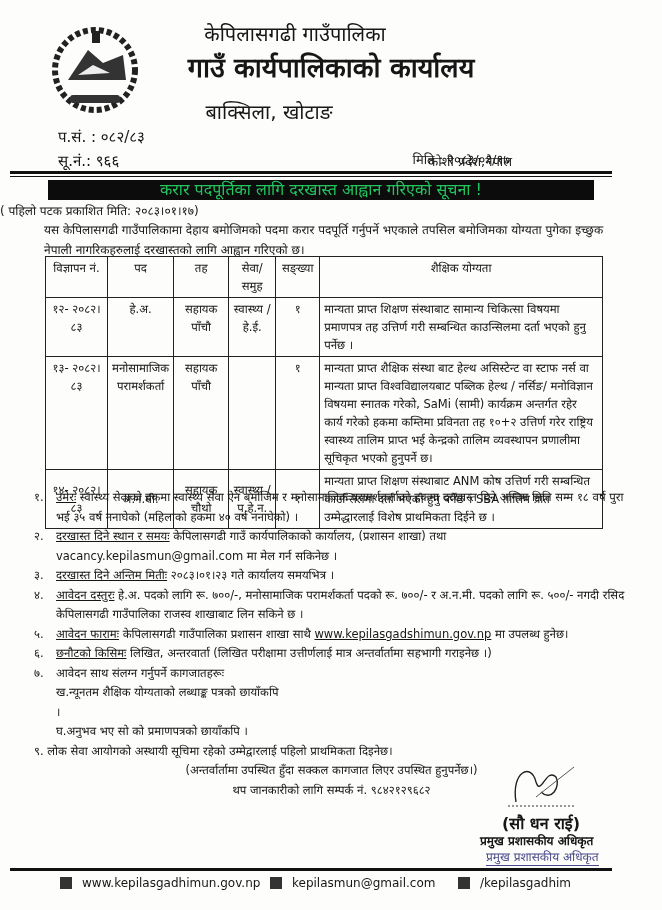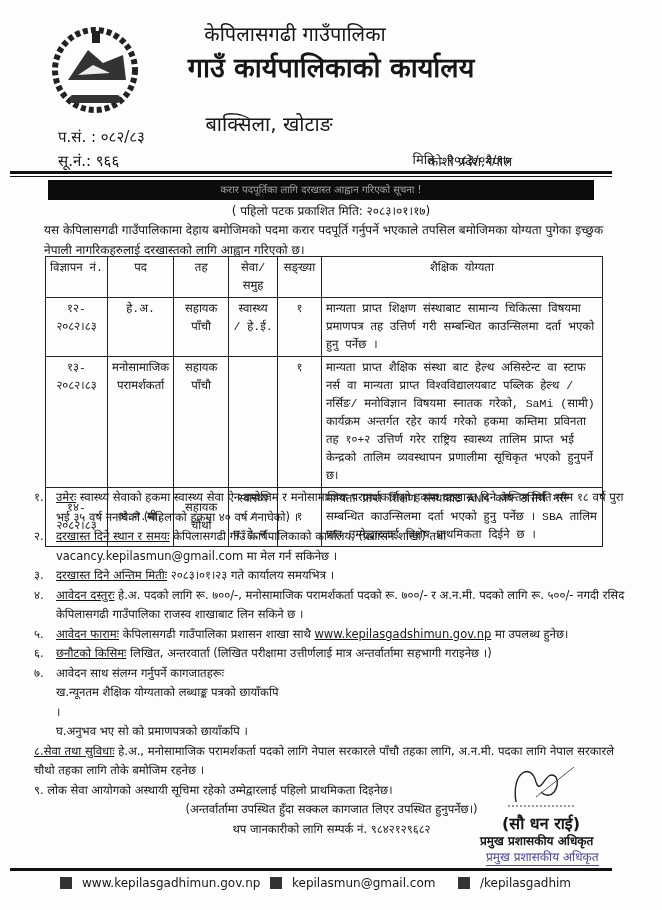--- a/index.html
+++ b/index.html
@@ -2,33 +2,33 @@
 <html><head>
 <meta charset="utf-8">
 <style>
   html, body { margin:0; padding:0; }
   body { width:662px; height:910px; background:#fdfdfb; position:relative; overflow:hidden;
          font-family:"DejaVu Sans", sans-serif; color:#161616; }
   .abs { position:absolute; }
   .logo { left:48px; top:25px; width:95px; height:90px; }
   .hdr1 { left:0; width:590px; top:20px; text-align:center; font-size:20px; }
   .hdr2 { left:0; width:662px; top:48px; text-align:center; font-size:27px; font-weight:bold; }
-  .hdr3 { left:0; width:538px; top:110px; text-align:center; font-size:20px; }
+  .hdr3 { left:0; width:538px; top:98px; text-align:center; font-size:20px; }
   .ref { left:58px; font-size:15px; }
   .ref1 { top:126px; } .ref2 { top:150px; }
   .rt { right:150px; font-size:13px; }
   .rt1 { top:108px;margin-top:44px; } .rt2 { top:150px; right:152px; }
   .rule1 { left:10px; top:171px; width:602px; height:3px; background:#111; }
   .rule1b { left:10px; top:176px; width:602px; height:1px; background:#111; }
-  .band { left:48px; top:180px; width:546px; height:20px; background:#0c0c0c; color:#a3a3a3; text-align:center;
-          font-size:10px; line-height:20px; }
-  .sub { left:0; width:662px; top:202px; text-align:center; font-size:12px; }
+  .band { left:48px; top:180px; width:546px; height:20px; background:#0c0c0c; color:#22c55e; text-align:center;
+          font-size:16px; line-height:20px; }
+  .sub { left:0; width:662px; top:202px; font-size:12px; }
   .intro { left:44px; top:220px; width:580px; font-size:12px; line-height:20px; }
   table.t { position:absolute; left:45px; top:256px; width:558px; border-collapse:collapse; font-size:11.5px; }
-  table.t td, table.t th { border:1px solid #222; vertical-align:top; padding:2px 4px; line-height:18px;font-family:Liberation Mono, monospace; }
+  table.t td, table.t th { border:1px solid #222; vertical-align:top; padding:2px 4px; line-height:18px; }
   table.t th { font-weight:normal; text-align:center; }
   table.t td.c { text-align:center; }
   .pts { left:34px; top:488px; width:595px; font-size:11.5px; line-height:19.5px; }
   .pts .row { display:flex; }
   .pts .num { width:22px; flex:none; }
   .u { text-decoration:underline; }
   .grid2 { display:flex; }
   .grid2 span:first-child { width:230px; flex:none; padding-left:22px; }
   .ctr { text-align:center; }
   .sig { left:506px; top:762px; width:70px; height:50px; }
@@ -137,21 +137,20 @@
   <div class="row">
       <span class="num">७.</span>
       <span>आवेदन साथ संलग्न गर्नुपर्ने कागजातहरूः</span>
     </div>
   <div class="grid2">
       <span>ख.न्यूनतम शैक्षिक योग्यताको लब्धाङ्क पत्रको छायाँकपि ।</span>
     </div>
   <div class="grid2">
       <span>घ.अनुभव भए सो को प्रमाणपत्रको छायाँकपि ।</span>
     </div>
-  <div><span class="u">८.सेवा तथा सुविधाः</span><span> हे.अ., मनोसामाजिक परामर्शकर्ता  पदको लागि नेपाल सरकारले पाँचौ तहका लागि, अ.न.मी. पदका लागि नेपाल सरकारले चौथो तहका लागि तोके बमोजिम रहनेछ ।</span></div>
   <div>९. लोक सेवा आयोगको अस्थायी सूचिमा रहेको उम्मेद्वारलाई पहिलो प्राथमिकता दिइनेछ।</div>
   <div class="ctr">(अन्तर्वार्तामा उपस्थित हुँदा सक्कल कागजात लिएर उपस्थित हुनुपर्नेछ।)</div>
   <div class="ctr">थप जानकारीको लागि  सम्पर्क नं. ९८४२१२९६८२</div>
 </div>
 
 <svg class="abs sig" viewBox="0 0 70 50">
   <path d="M10 40 C 5 10, 25 0, 30 20 C 35 35, 40 5, 50 15 C 55 25, 45 40, 35 30" fill="none" stroke="#222" stroke-width="1.4"></path>
   <line x1="30" y1="35" x2="68" y2="5" stroke="#555" stroke-width="1"></line>
   <line x1="2" y1="44" x2="68" y2="44" stroke="#333" stroke-dasharray="2 2"></line>
 </svg>

